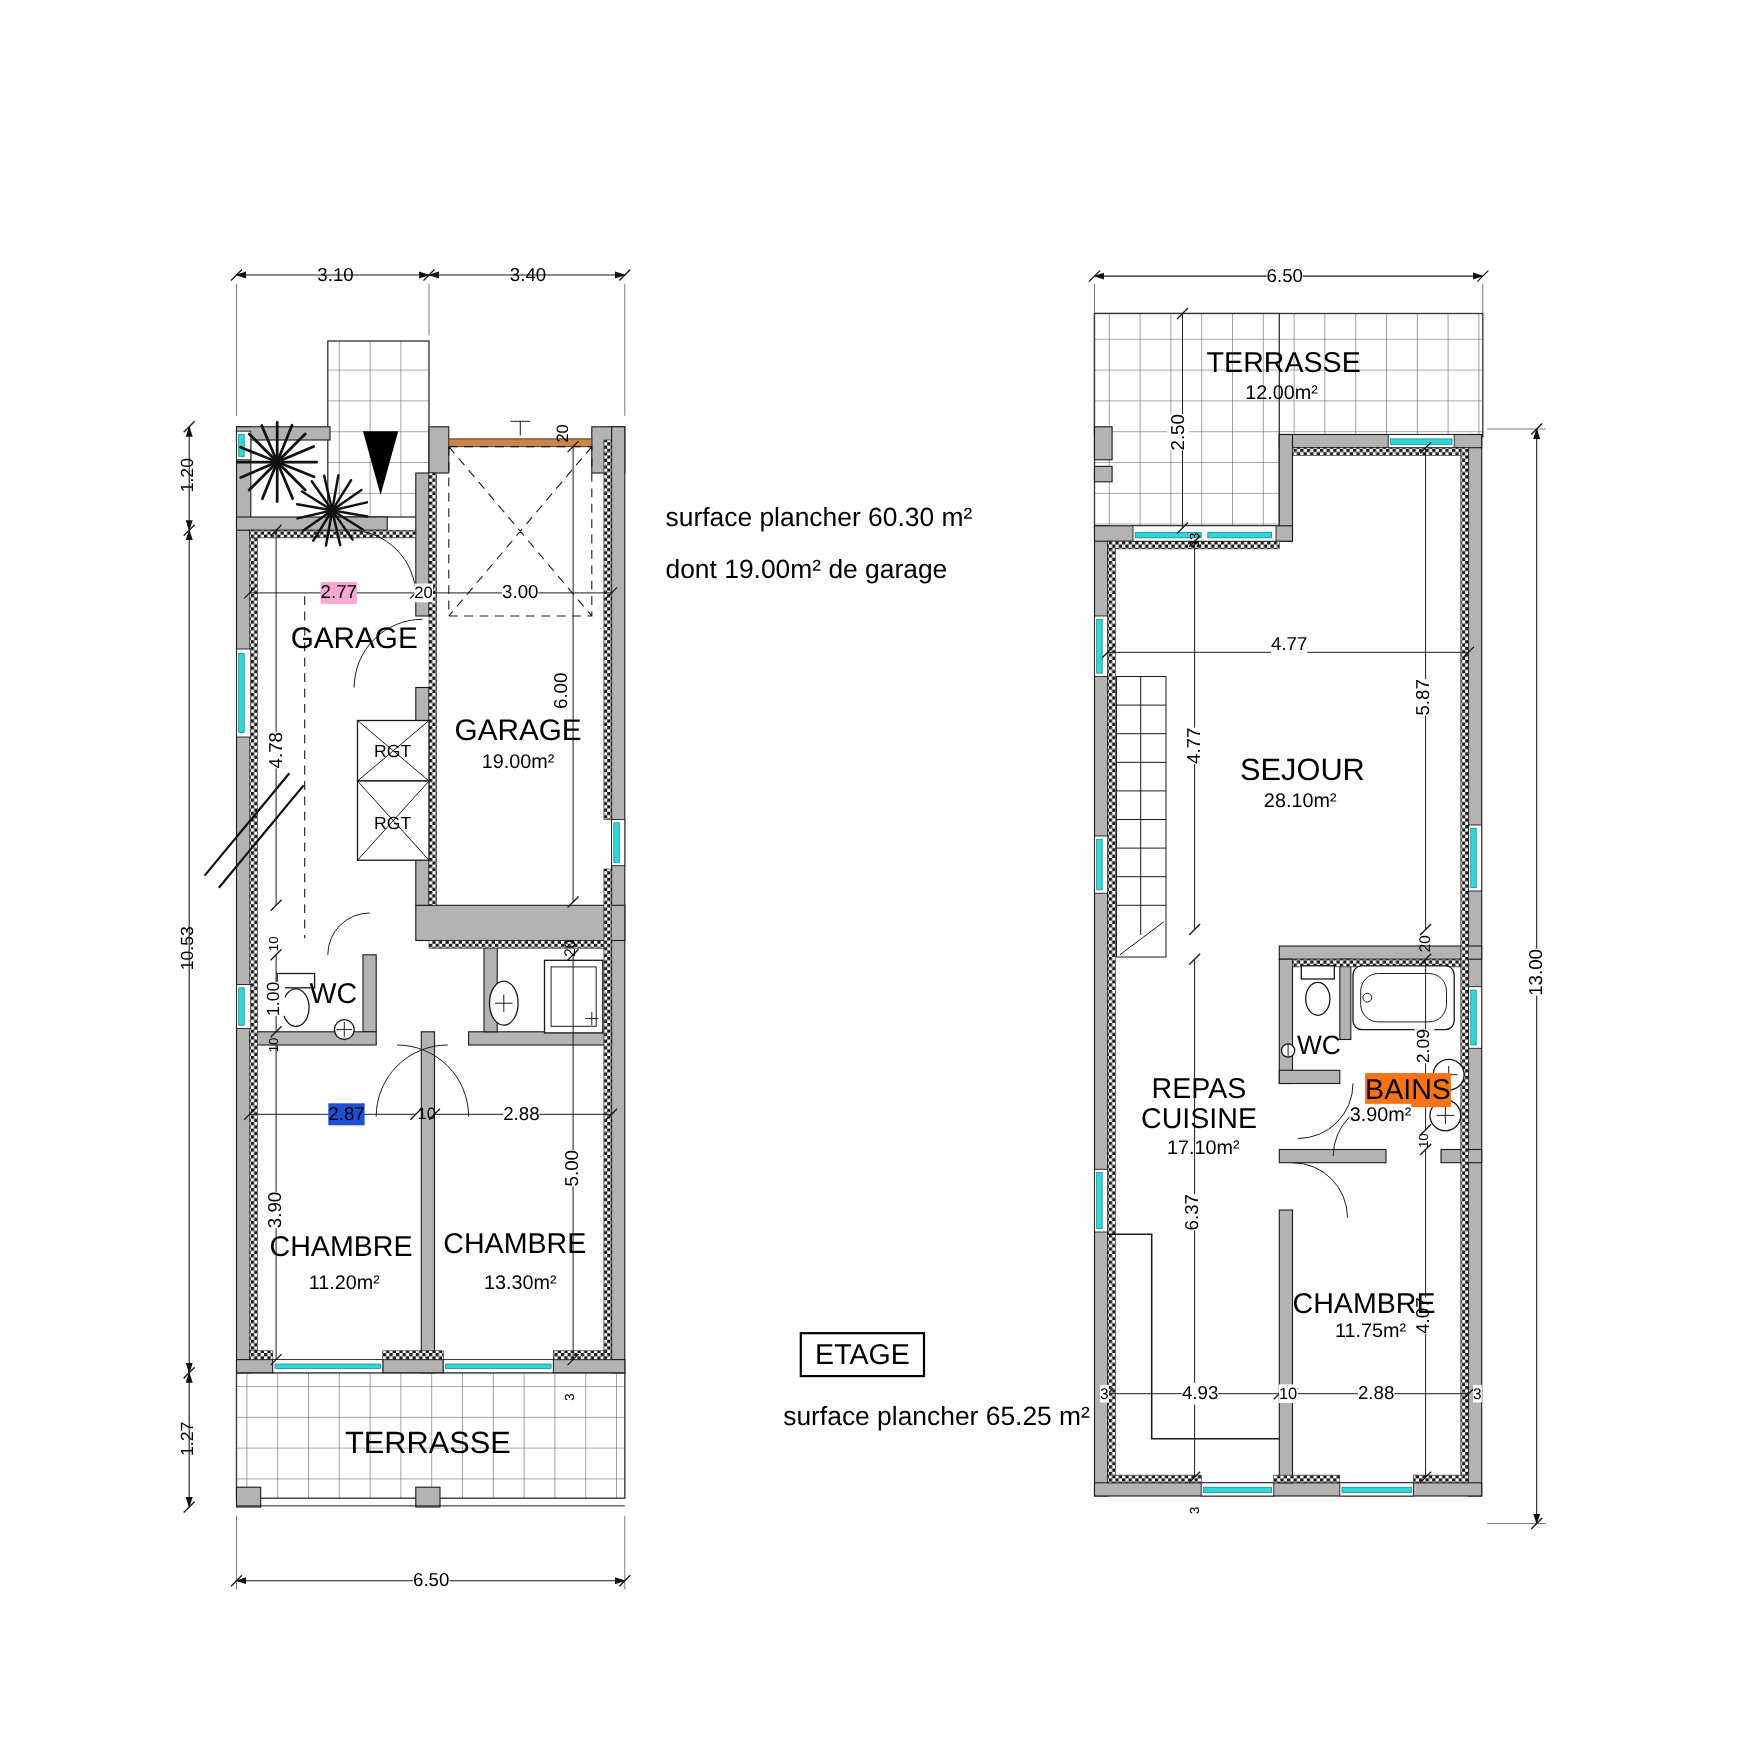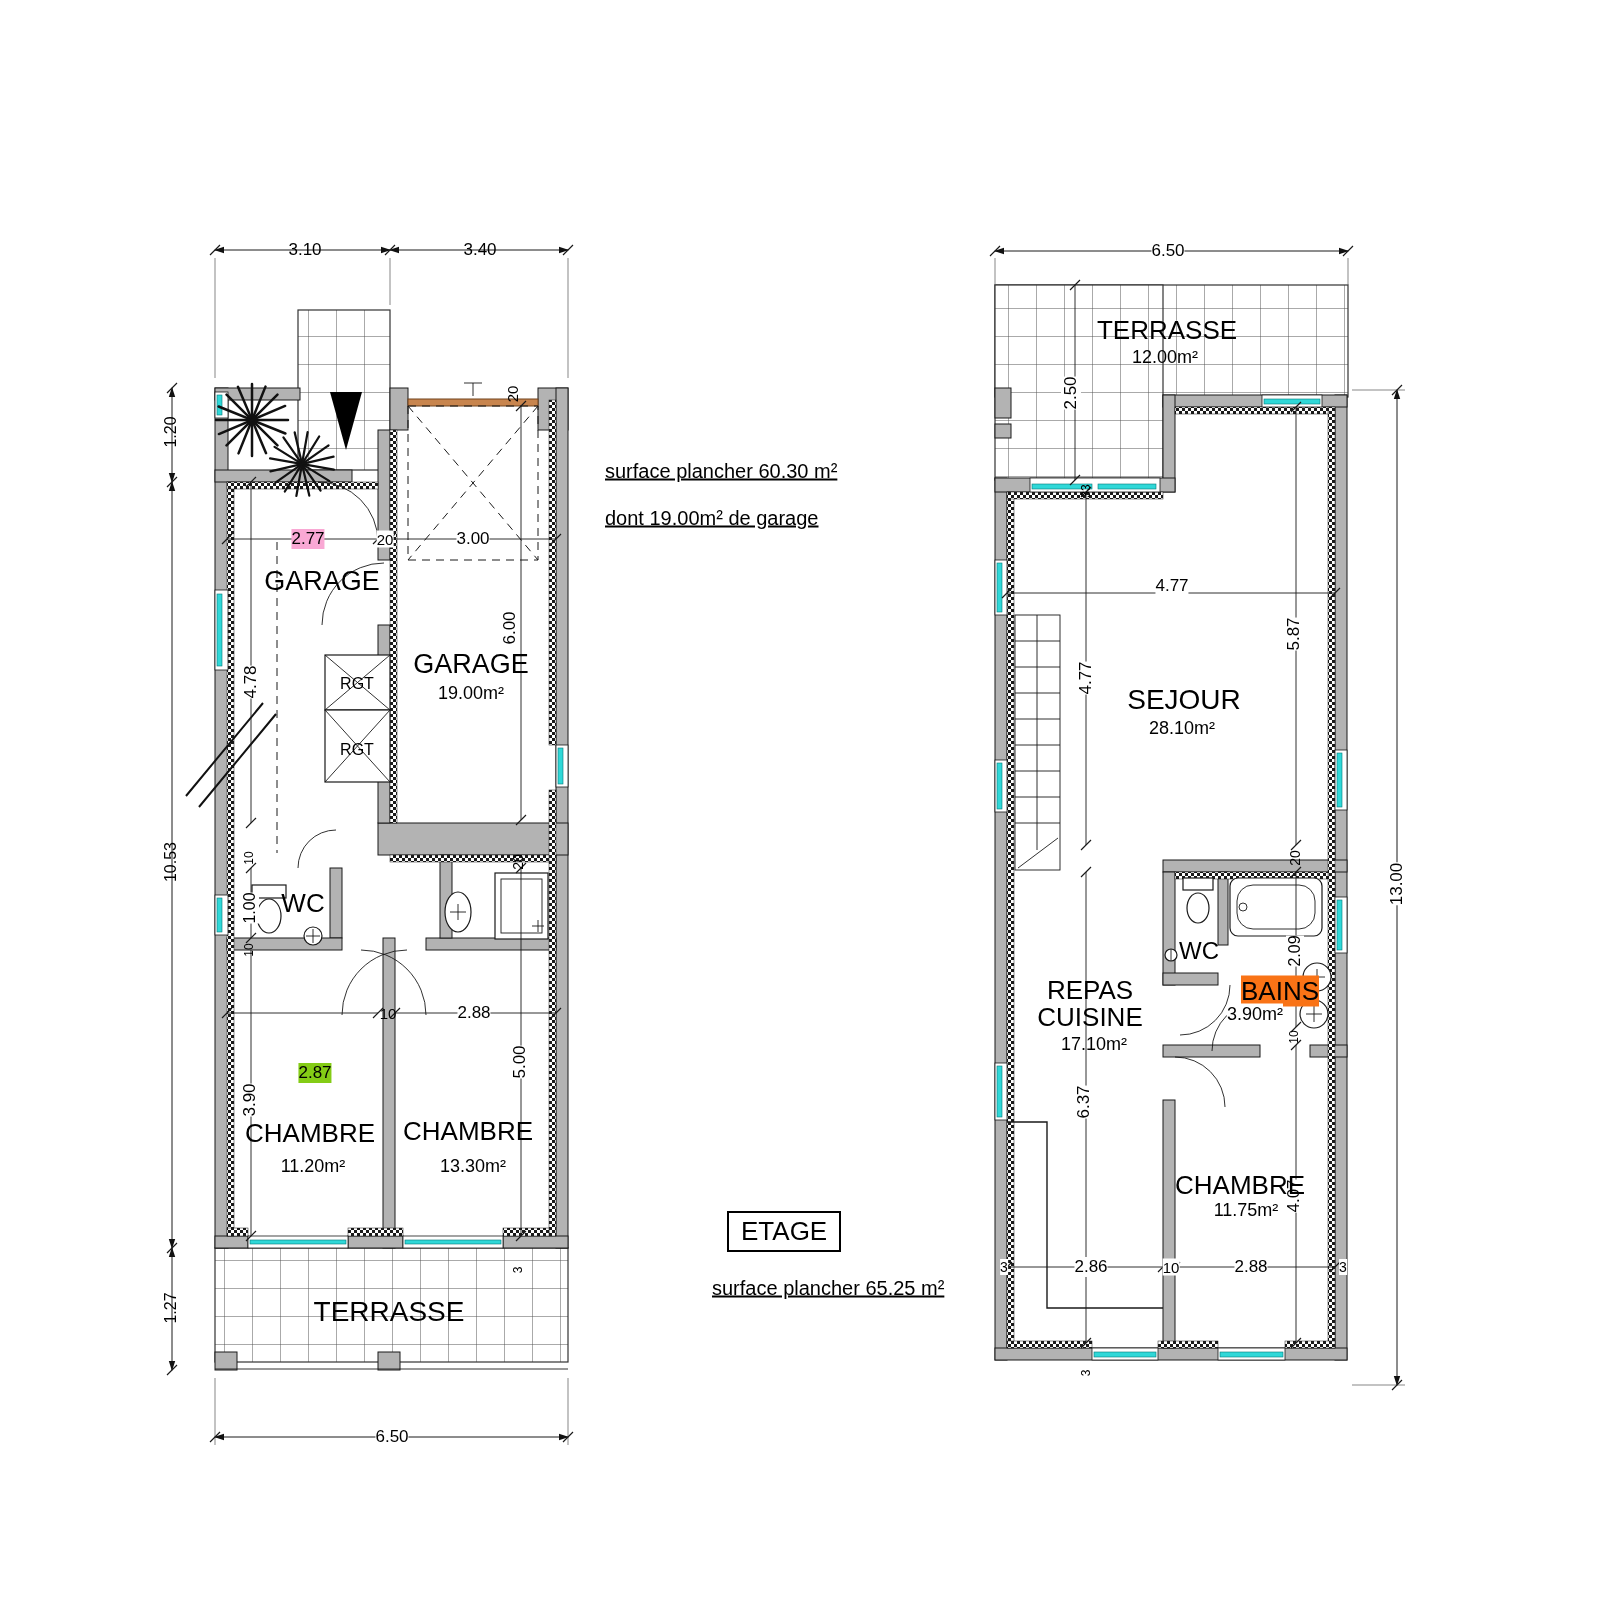--- a/index.html
+++ b/index.html
@@ -14,21 +14,21 @@
   .thin{stroke:#1a1a1a;stroke-width:.9;fill:none;}
   .med{stroke:#1a1a1a;stroke-width:1.4;fill:none;}
   .fix{stroke:#1a1a1a;stroke-width:1.2;fill:#fff;}
   .dim{stroke:#1a1a1a;stroke-width:1;fill:none;marker-start:url(#arr);marker-end:url(#arr);}
   .ext{stroke:#555;stroke-width:.7;fill:none;}
   .tick{stroke:#1a1a1a;stroke-width:1.2;fill:none;}
   .dash{stroke:#1a1a1a;stroke-width:1;stroke-dasharray:8 6;fill:none;}
   .arc{stroke:#1a1a1a;stroke-width:.9;fill:none;}
   .lbl{position:absolute;transform:translate(-50%,-50%);white-space:nowrap;font-size:17px;}
   .rot{transform:translate(-50%,-50%) rotate(-90deg);}
-  .lbl-l{position:absolute;transform:translateY(-50%);white-space:nowrap;font-size:20px;text-decoration:underline;}
+  .lbl-l{position:absolute;transform:translateY(-50%);white-space:nowrap;font-size:24px;}
   .s12{font-size:12px;} .s14{font-size:14px;} .s15{font-size:15px;} .s16{font-size:16px;}
   .s18{font-size:18px;} .s20{font-size:18px;} .s24{font-size:24px;}
   .s26{font-size:26px;} .s27{font-size:27px;} .s28{font-size:28px;}
   .titlebox{position:absolute;border:2px solid #000;background:#fff;padding:3px 12px;
             font-size:26px;white-space:nowrap;}
 </style>
 </head>
 <body>
 
 <div id="stage">
@@ -330,21 +330,21 @@
 <div class="lbl" style="left:308px;top:539px;background:#f9a8d4">2.77</div>
 <div class="lbl s15" style="left:385px;top:539px;background:#fff">20</div>
 <div class="lbl" style="left:473px;top:539px;background:#fff">3.00</div>
 <div class="lbl rot" style="left:510px;top:628px;background:#fff">6.00</div>
 <div class="lbl rot s15" style="left:512px;top:394px">20</div>
 <div class="lbl rot" style="left:251px;top:682px;background:#fff">4.78</div>
 <div class="lbl rot s16" style="left:250px;top:908px;background:#fff">1.00</div>
 <div class="lbl rot s12" style="left:249px;top:858px">10</div>
 <div class="lbl rot s12" style="left:249px;top:950px">10</div>
 <div class="lbl rot" style="left:250px;top:1100px;background:#fff">3.90</div>
-<div class="lbl" style="left:315px;top:1073px;background:#84cc16">2.87</div>
+<div class="lbl" style="left:315px;top:1013px;background:#1d4ed8">2.87</div>
 <div class="lbl s15" style="left:388px;top:1013px">10</div>
 <div class="lbl" style="left:474px;top:1013px;background:#fff">2.88</div>
 <div class="lbl rot" style="left:520px;top:1062px;background:#fff">5.00</div>
 <div class="lbl rot s14" style="left:518px;top:862px">20</div>
 <div class="lbl rot s12" style="left:518px;top:1270px">3</div>
 <div class="lbl" style="left:392px;top:1437px;background:#fff">6.50</div>
 
 <div class="lbl s27" style="left:322px;top:581px">GARAGE</div>
 <div class="lbl s27" style="left:471px;top:664px">GARAGE</div>
 <div class="lbl s18" style="left:471px;top:693px">19.00m²</div>
@@ -365,21 +365,21 @@
 <div class="lbl rot s12" style="left:1086px;top:491px">33</div>
 <div class="lbl" style="left:1172px;top:586px;background:#fff">4.77</div>
 <div class="lbl rot" style="left:1086px;top:678px;background:#fff">4.77</div>
 <div class="lbl rot" style="left:1294px;top:634px;background:#fff">5.87</div>
 <div class="lbl rot s14" style="left:1295px;top:858px">20</div>
 <div class="lbl rot s16" style="left:1295px;top:951px;background:#fff">2.09</div>
 <div class="lbl rot s12" style="left:1294px;top:1037px">10</div>
 <div class="lbl rot" style="left:1294px;top:1196px;background:#fff">4.07</div>
 <div class="lbl rot" style="left:1084px;top:1102px;background:#fff">6.37</div>
 <div class="lbl s14" style="left:1004px;top:1267px;background:#fff">3</div>
-<div class="lbl" style="left:1091px;top:1267px;background:#fff">2.86</div>
+<div class="lbl" style="left:1091px;top:1267px;background:#fff">4.93</div>
 <div class="lbl s15" style="left:1171px;top:1267px;background:#fff">10</div>
 <div class="lbl" style="left:1251px;top:1267px;background:#fff">2.88</div>
 <div class="lbl s14" style="left:1343px;top:1267px;background:#fff">3</div>
 <div class="lbl rot s12" style="left:1086px;top:1373px">3</div>
 <div class="lbl rot" style="left:1397px;top:884px;background:#fff">13.00</div>
 
 <div class="lbl s26" style="left:1167px;top:330px">TERRASSE</div>
 <div class="lbl s18" style="left:1165px;top:357px">12.00m²</div>
 <div class="lbl s28" style="left:1184px;top:700px">SEJOUR</div>
 <div class="lbl s20" style="left:1182px;top:728px">28.10m²</div>

